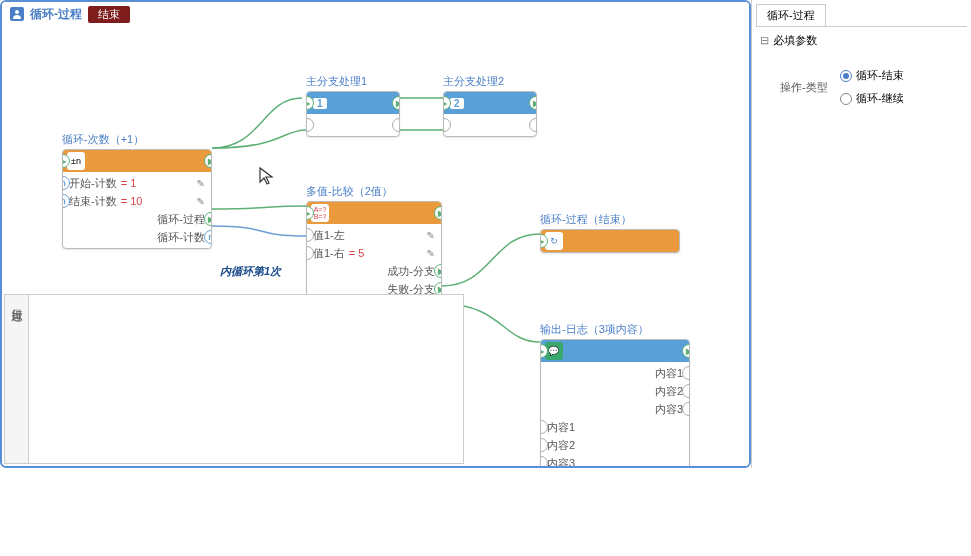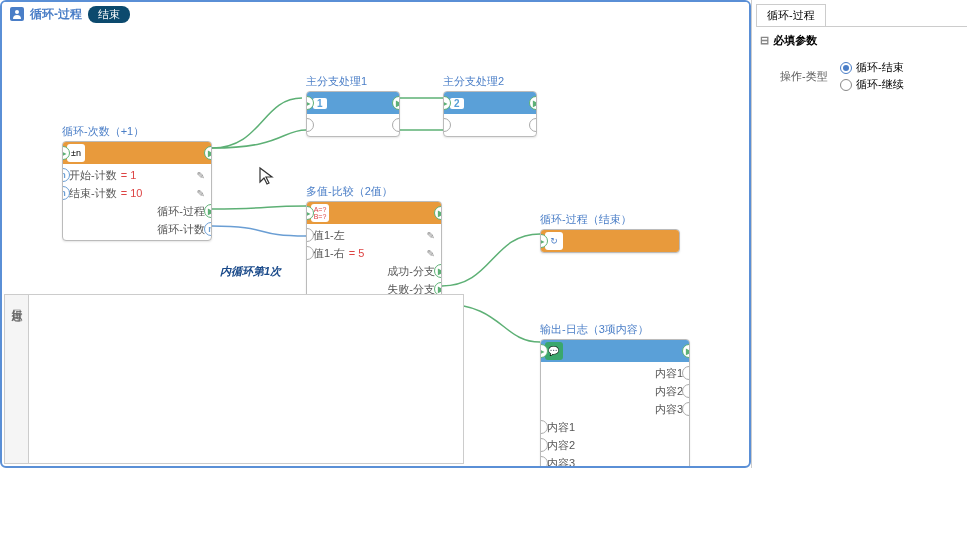--- a/index.html
+++ b/index.html
@@ -3,21 +3,21 @@
 <meta charset="utf-8">
 <style>
 * { box-sizing: border-box; margin: 0; padding: 0; }
 body { font-family: "Microsoft YaHei", sans-serif; font-size: 12px; background: #fff; }
 .app { width: 971px; height: 468px; position: relative; display: flex; }
 .main { flex: 1; position: relative; border: 2px solid #5a8fd6; border-radius: 6px; overflow: hidden; }
 .header { height: 24px; background: #fff; padding: 4px 8px; display: flex; align-items: center; gap: 6px; }
 .header-icon { width: 14px; height: 14px; background: #4a7ec7; border-radius: 2px; display: flex; align-items: center; justify-content: center; }
 .header-icon svg { width: 10px; height: 10px; fill: #fff; }
 .header-title { color: #4a7ec7; font-weight: bold; }
-.header-badge { background: #0c4a6e; color: #fff; padding: 1px 10px; border-radius: 8px; font-size: 11px; }
+.header-badge { background: #7f1d1d; color: #fff; padding: 1px 10px; border-radius: 2px; font-size: 11px; }
 .canvas { position: absolute; top: 24px; left: 0; right: 0; bottom: 0; }
 .node { position: absolute; }
 .node-title { color: #4a7ec7; font-size: 11px; margin-bottom: 2px; }
 .node-box { background: #fff; border: 1px solid #bbb; border-radius: 4px; overflow: hidden; box-shadow: 0 1px 2px rgba(0,0,0,0.1); }
 .node-bar { background: #e89a3c; height: 22px; display: flex; align-items: center; padding: 0 4px; position: relative; }
 .node-bar-blue { background: #5aa0d8; }
 .node-bar-num { background: #fff; color: #5aa0d8; font-weight: bold; border-radius: 2px; padding: 0 4px; font-size: 10px; margin-left: 2px; }
 .node-icon { width: 18px; height: 18px; background: #fff; border-radius: 3px; display: flex; align-items: center; justify-content: center; font-size: 9px; }
 .node-body { padding: 2px 0; }
 .node-row { display: flex; align-items: center; height: 18px; padding: 0 6px; position: relative; font-size: 11px; }
@@ -26,25 +26,25 @@
 .node-row-op { color: #d44; text-align: center; width: 100%; }
 .edit-icon { margin-left: auto; color: #888; font-size: 10px; }
 .port { position: absolute; width: 14px; height: 14px; border-radius: 50%; border: 1px solid; background: #fff; display: flex; align-items: center; justify-content: center; font-size: 9px; font-weight: bold; }
 .port-exec { border-color: #5db075; color: #5db075; }
 .port-exec::after { content: "▶"; font-size: 8px; }
 .port-data { border-color: #6a9ed4; color: #6a9ed4; }
 .port-gray { border-color: #aaa; color: #aaa; }
 .sidebar { width: 220px; border-left: 1px solid #ccc; padding: 4px; }
 .sidebar-tab { border: 1px solid #ccc; border-bottom: none; padding: 3px 10px; display: inline-block; font-size: 11px; background: #fff; }
 .sidebar-section { border-top: 1px solid #ccc; padding: 6px 4px; }
-.sidebar-section-title { font-weight: bold; font-size: 11px; margin-bottom: 8px; }
+.sidebar-section-title { font-weight: normal; font-size: 11px; margin-bottom: 16px; }
 .sidebar-section-title::before { content: "⊟"; margin-right: 4px; color: #888; }
 .sidebar-row { display: flex; align-items: center; padding: 4px 0 4px 20px; }
 .sidebar-label { width: 60px; color: #555; font-size: 11px; }
-.radio-group { display: flex; flex-direction: column; gap: 2px; }
+.radio-group { display: flex; flex-direction: column; gap: 8px; }
 .radio-item { display: flex; align-items: center; gap: 4px; font-size: 11px; cursor: pointer; }
 .radio { width: 12px; height: 12px; border: 1px solid #888; border-radius: 50%; position: relative; }
 .radio.checked { border-color: #4a7ec7; }
 .radio.checked::after { content: ""; position: absolute; width: 6px; height: 6px; background: #4a7ec7; border-radius: 50%; top: 2px; left: 2px; }
 .log-panel { position: absolute; left: 2px; bottom: 2px; width: 460px; height: 170px; border: 1px solid #ccc; background: #fff; display: flex; }
 .log-tab { writing-mode: vertical-rl; padding: 6px 4px; background: #f5f5f5; border-right: 1px solid #ccc; font-size: 11px; color: #666; }
 .log-body { flex: 1; }
 svg.wires { position: absolute; top: 0; left: 0; width: 100%; height: 100%; pointer-events: none; }
 .wire-exec { stroke: #5db075; stroke-width: 1.5; fill: none; }
 .wire-data { stroke: #6a9ed4; stroke-width: 1.5; fill: none; }
@@ -72,21 +72,21 @@
         <path class="wire-exec" d="M 210 122 C 260 122 260 72 300 72"></path>
         <path class="wire-exec" d="M 304 104 C 280 104 280 122 210 122"></path>
         <path class="wire-exec" d="M 398 72 C 420 72 420 72 441 72"></path>
         <path class="wire-exec" d="M 398 104 C 420 104 420 104 441 104"></path>
         <path class="wire-exec" d="M 210 183 C 270 183 260 180 304 180"></path>
         <path class="wire-data" d="M 210 200 C 270 200 250 210 304 210"></path>
         <path class="wire-exec" d="M 440 260 C 490 260 490 208 538 208"></path>
         <path class="wire-exec" d="M 440 278 C 500 278 500 316 538 316"></path>
       </svg>
 
-      <div class="node" style="left:60px; top:98px;">
+      <div class="node" style="left:60px; top:106px;">
         <div class="node-title">循环-次数（+1）</div>
         <div class="node-box" style="width:150px;">
           <div class="node-bar">
             <span class="port port-exec" style="left:-7px;"></span>
             <span class="node-icon">±n</span>
             <span class="port port-exec" style="right:-7px;"></span>
           </div>
           <div class="node-body">
             <div class="node-row">
               <span class="port port-data" style="left:-7px;">n</span>

